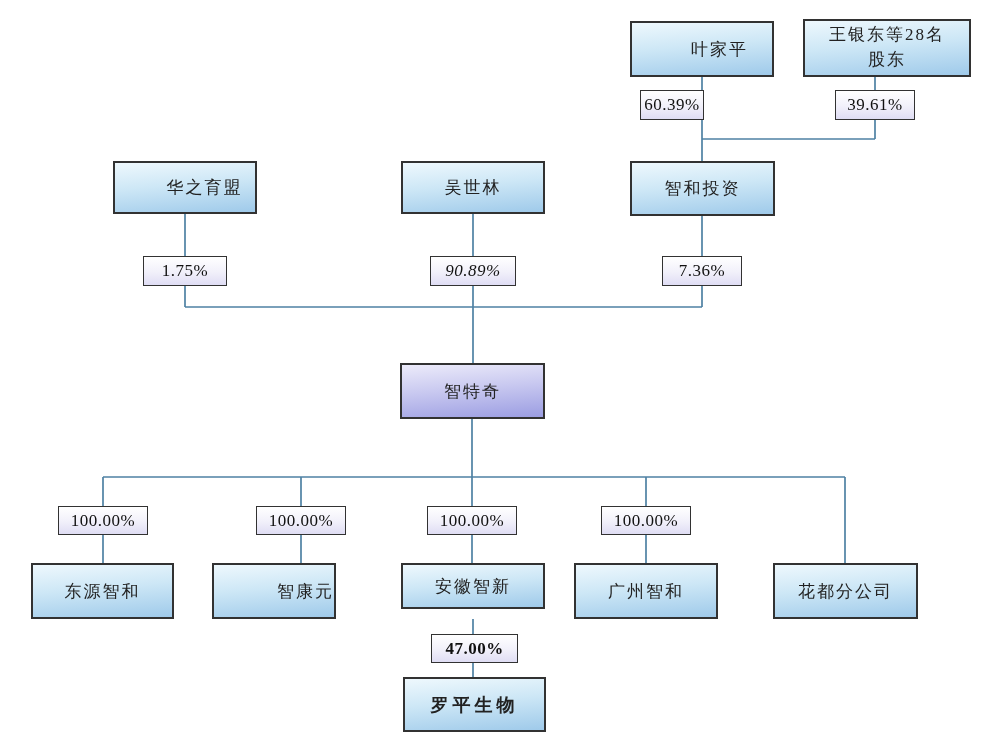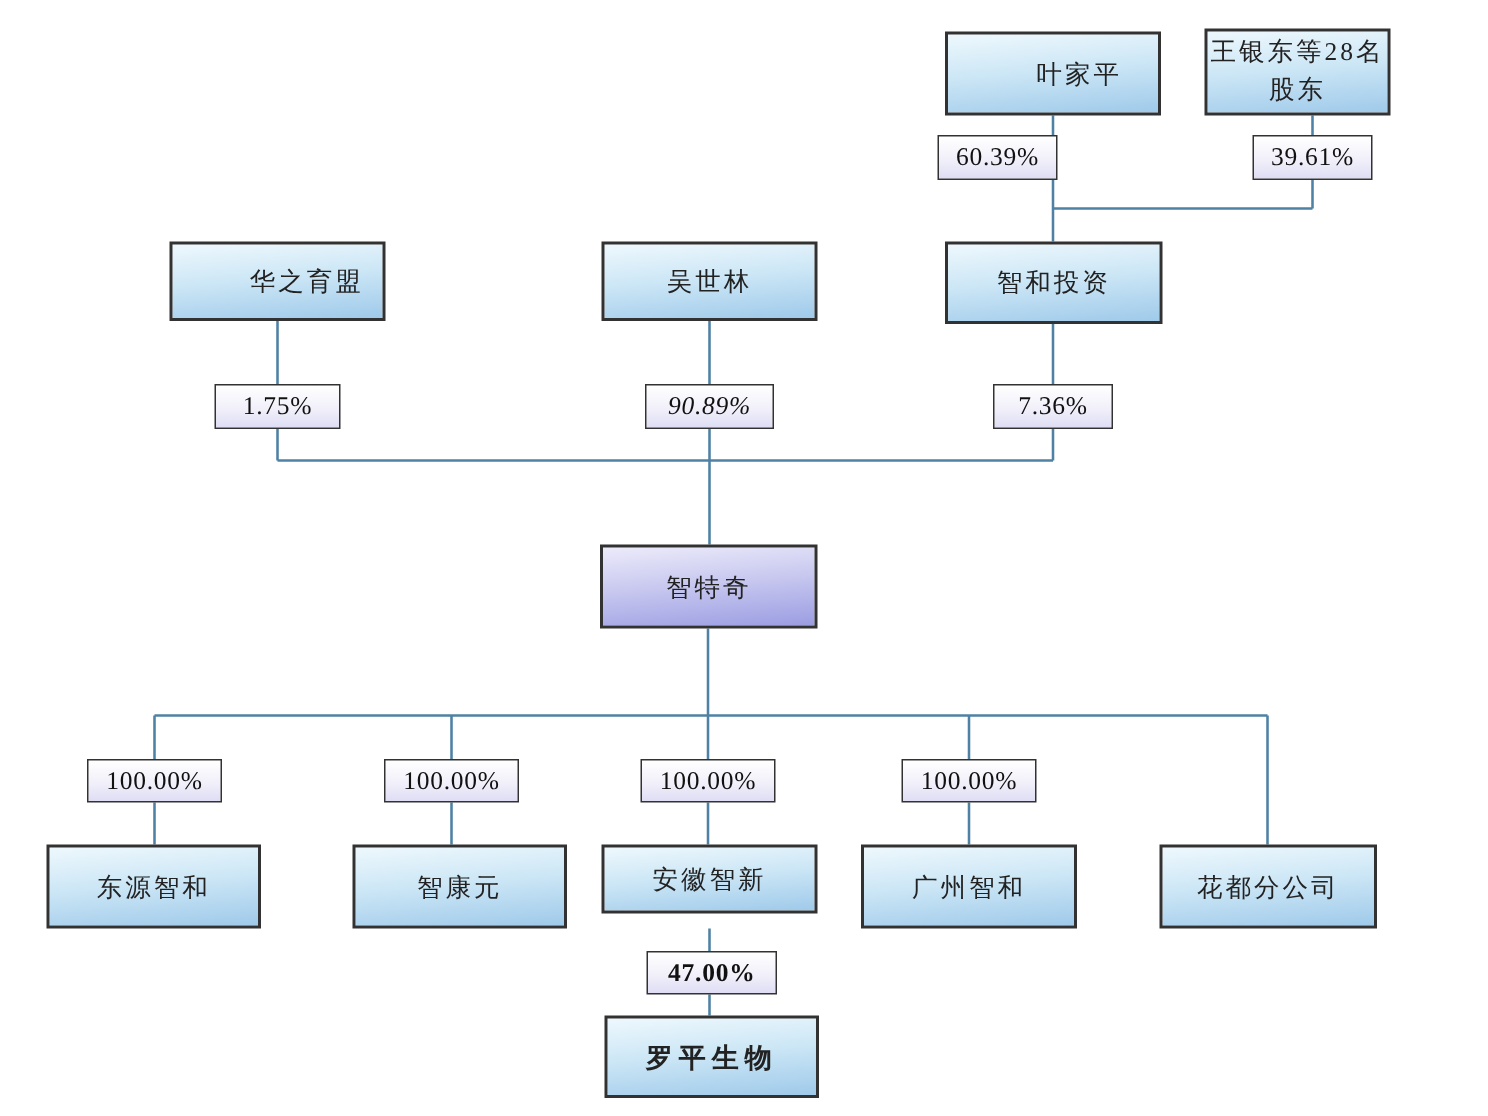--- a/index.html
+++ b/index.html
@@ -38,36 +38,36 @@
     font-size:17px;
     letter-spacing:0.5px;
     color:#111;
   }
   .pct.bold{font-weight:bold;text-align:right;}
   .kai{font-weight:bold;font-size:18px;letter-spacing:4px;}
   .two-line span{display:block;line-height:1.45;}
 
   
   .n-ye   {left:630px;top:21px; width:144px;height:56px;padding-left:35px;}
-  .n-wang {left:803px;top:19px; width:124px;height:58px;}
-  .p-6039 {left:625px;top:90px; width:80px; height:30px;}
+  .n-wang {left:803px;top:19px; width:168px;height:58px;}
+  .p-6039 {left:640px;top:90px; width:64px; height:30px;}
   .p-3961 {left:835px;top:90px; width:80px; height:30px;}
   .n-hua  {left:113px;top:161px;width:144px;height:53px;padding-left:39px;}
   .n-wu   {left:401px;top:161px;width:144px;height:53px;}
   .n-zhihe{left:630px;top:161px;width:145px;height:55px;}
   .p-175  {left:143px;top:256px;width:84px; height:30px;}
   .p-9089 {left:430px;top:256px;width:86px; height:30px;font-style:italic;}
   .p-736  {left:662px;top:256px;width:80px; height:30px;}
   .n-ztq  {left:400px;top:363px;width:145px;height:56px;}
   .p-100a {left:58px; top:506px;width:90px; height:29px;}
   .p-100b {left:256px;top:506px;width:90px; height:29px;}
   .p-100c {left:427px;top:506px;width:90px; height:29px;}
   .p-100d {left:601px;top:506px;width:90px; height:29px;}
   .n-dy   {left:31px; top:563px;width:143px;height:56px;}
-  .n-zky  {left:235px;top:563px;width:143px;height:56px;}
+  .n-zky  {left:212px;top:563px;width:124px;height:56px;justify-content:flex-end;}
   .n-ahzx {left:401px;top:563px;width:144px;height:46px;}
   .n-gzzh {left:574px;top:563px;width:144px;height:56px;}
   .n-hd   {left:773px;top:563px;width:145px;height:56px;}
   .p-47   {left:431px;top:634px;width:87px; height:29px;}
   .n-lp   {left:403px;top:677px;width:143px;height:55px;}
 </style>
 </head>
 <body>
 
 <div class="canvas">

